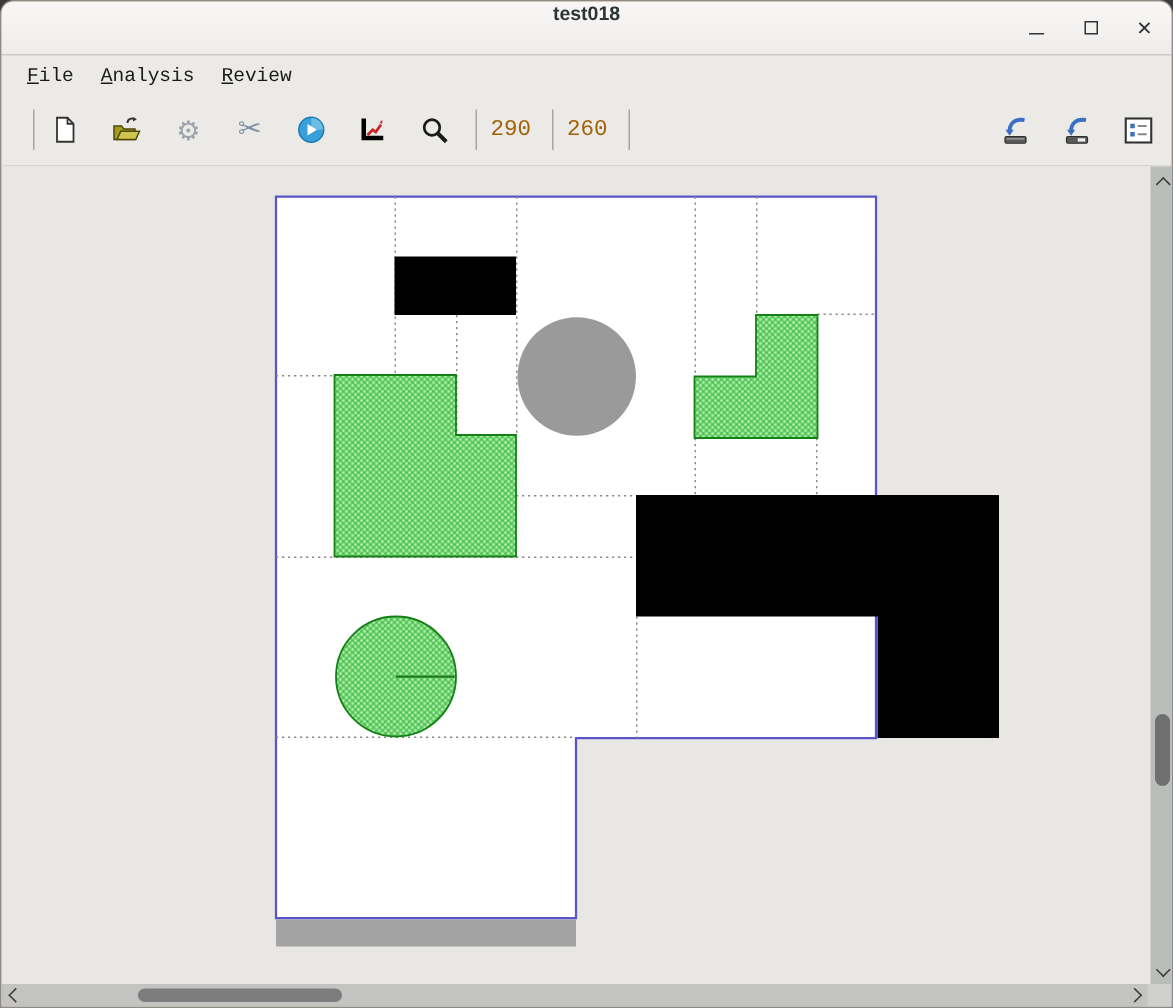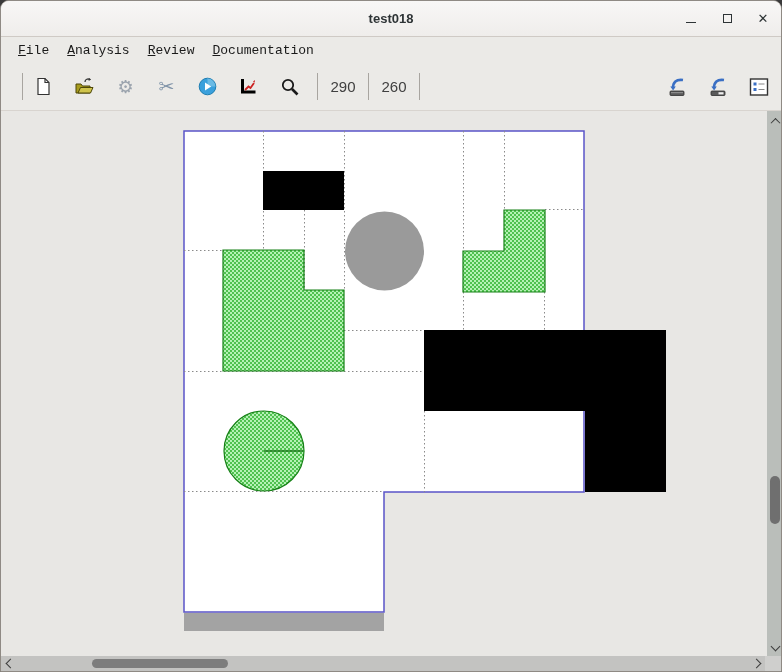--- a/index.html
+++ b/index.html
@@ -7,41 +7,41 @@
   .window {
     width:782px; height:672px; margin:0 auto; position:relative;
     background:#ebeae7; border-radius:9px 9px 0 0; overflow:hidden;
     border:1px solid #8f8a84; display:flex; flex-direction:column;
   }
   
   .titlebar {
     height:36px; flex:0 0 36px; position:relative;
     background:linear-gradient(#f8f7f6,#efedeb);
     border-bottom:1px solid #cfcac5;
-    display:flex; align-items:center; justify-content:center;
+    display:flex; align-items:flex-start; justify-content:center;
   }
   .title { font-weight:bold; font-size:13px; color:#2e3436; }
   .win-controls { position:absolute; right:6px; top:0; height:100%; display:flex; align-items:center; gap:12px; }
   .win-btn { width:24px; height:24px; display:flex; align-items:center; justify-content:center; cursor:default; color:#2e3436; }
   .min-glyph { width:10px; height:1px; background:#2e3436; margin-top:8px; }
   .max-glyph { width:9px; height:9px; border:1.5px solid #2e3436; }
   .close-glyph { font-size:13px; line-height:1; color:#2e3436; }
   
   .menubar { height:26px; flex:0 0 26px; background:#ebeae7; display:flex; align-items:center; padding-left:8px;font-family:Liberation Mono, monospace; }
   .menu-item { font-size:13px; color:#1a1a1a; padding:3px 9px; display:inline-block; }
   .menu-item::first-letter { text-decoration:underline; }
   
   .toolbar { height:48px; flex:0 0 48px; background:#ebeae7; border-bottom:1px solid #d8d4cf; display:flex; align-items:center; }
   .tsep { width:1px; height:27px; background:#a8a5a0; flex:0 0 1px; }
   .tool-btn { width:21px; height:21px; margin:0 10px; background:none; border:none; display:flex; align-items:center; justify-content:center; padding:0; }
   .tool-btn svg { display:block; }
   .glyph-icon { font-size:18px; line-height:1; }
   .gear { color:#9aa3ad; }
   .scissors { color:#7f93a8; font-size:19px; }
-  .tb-field { font-size:15px; color:#404040; min-width:32px; text-align:center; margin:0 9px; background:none; border:none; font-family:Liberation Sans, sans-serif; }
+  .tb-field { font-size:15px; color:#a16207; min-width:32px; text-align:left; margin:0 9px; background:none; border:none; font-family:Liberation Mono, monospace; }
   .flex-spacer { flex:1; }
   .right-group { display:flex; align-items:center; gap:20px; margin-right:12px; }
   
   .main { flex:1 1 auto; display:flex; background:#e8e7e4; position:relative; min-height:0; }
   .canvas-wrap { flex:1 1 auto; position:relative; }
   .canvas-wrap svg { display:block; }
   
   .vscroll { flex:0 0 16px; background:#babeba; position:relative; }
   .vthumb { position:absolute; left:3px; width:10px; background:#6f6f6f; border-radius:5px; }
   .varrow { position:absolute; left:0; width:16px; height:16px; display:flex; align-items:center; justify-content:center; }
@@ -85,21 +85,20 @@
       <div class="win-btn">
           <span class="close-glyph">✕</span>
         </div>
     </div>
   </div>
 
   <div class="menubar">
     <span class="menu-item">File</span>
     <span class="menu-item">Analysis</span>
     <span class="menu-item">Review</span>
-    <span class="menu-item">Documentation</span>
   </div>
 
   <div class="toolbar">
     <div class="tsep" style="margin-left:21px"></div>
 
     <button class="tool-btn">
       <svg width="19" height="19" viewBox="0 0 19 19">
         <path d="M4 1.5 h7 l4 4 v12 h-11 z" fill="#ffffff" stroke="#333" stroke-width="1.2"></path>
         <path d="M11 1.5 v4 h4" fill="none" stroke="#333" stroke-width="1.2"></path>
       </svg>

